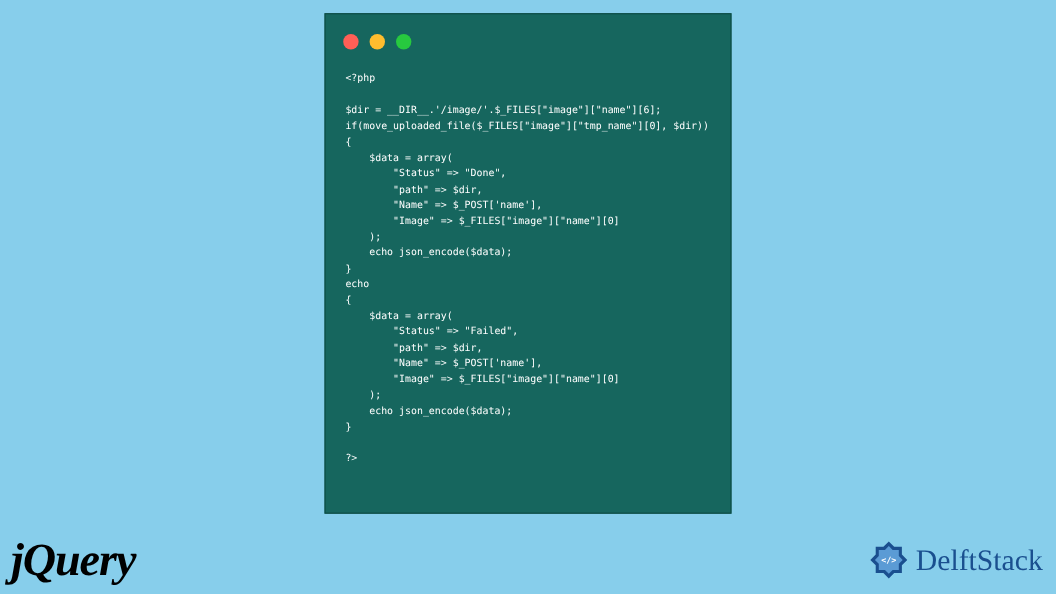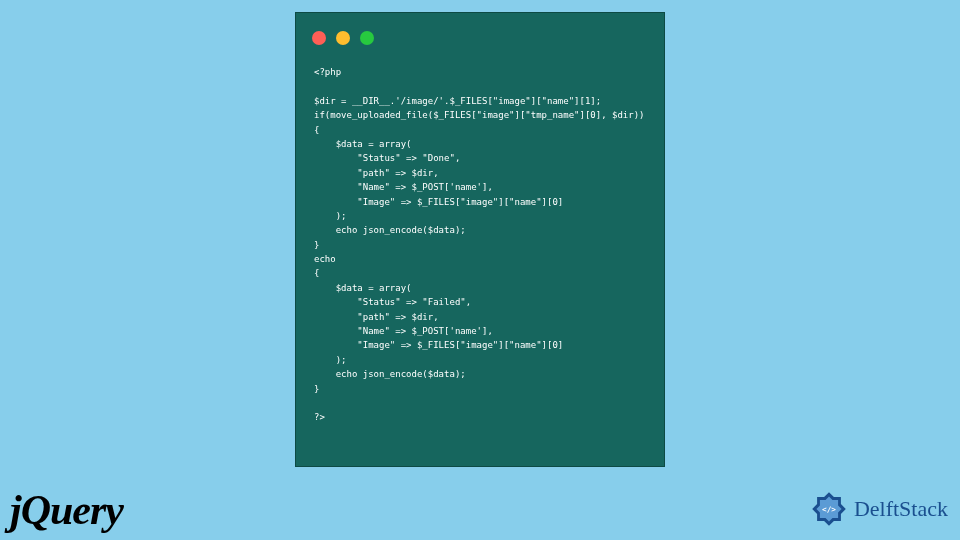--- a/index.html
+++ b/index.html
@@ -63,37 +63,37 @@
       display: flex;
       align-items: center;
       gap: 4px;
     }
     .delftstack-icon {
       width: 42px;
       height: 42px;
     }
     .delftstack-text {
       font-family: Georgia, serif;
-      font-size: 22px;
+      font-size: 27px;
       color: #1a4f8f;
       font-weight: 500;
     }
   </style>
 </head>
 <body>
 
 <div class="code-window">
   <div class="traffic-lights">
     <div class="traffic-light red"></div>
     <div class="traffic-light yellow"></div>
     <div class="traffic-light green"></div>
   </div>
   <div class="code-content"><span>&lt;?php</span>
 <span></span>
-<span>$dir = __DIR__.'/image/'.$_FILES["image"]["name"][1];</span>
+<span>$dir = __DIR__.'/image/'.$_FILES["image"]["name"][6];</span>
 <span>if(move_uploaded_file($_FILES["image"]["tmp_name"][0], $dir))</span>
 <span>{</span>
 <span>    $data = array(</span>
 <span>        "Status" =&gt; "Done",</span>
 <span>        "path" =&gt; $dir,</span>
 <span>        "Name" =&gt; $_POST['name'],</span>
 <span>        "Image" =&gt; $_FILES["image"]["name"][0]</span>
 <span>    );</span>
 <span>    echo json_encode($data);</span>
 <span>}</span>

